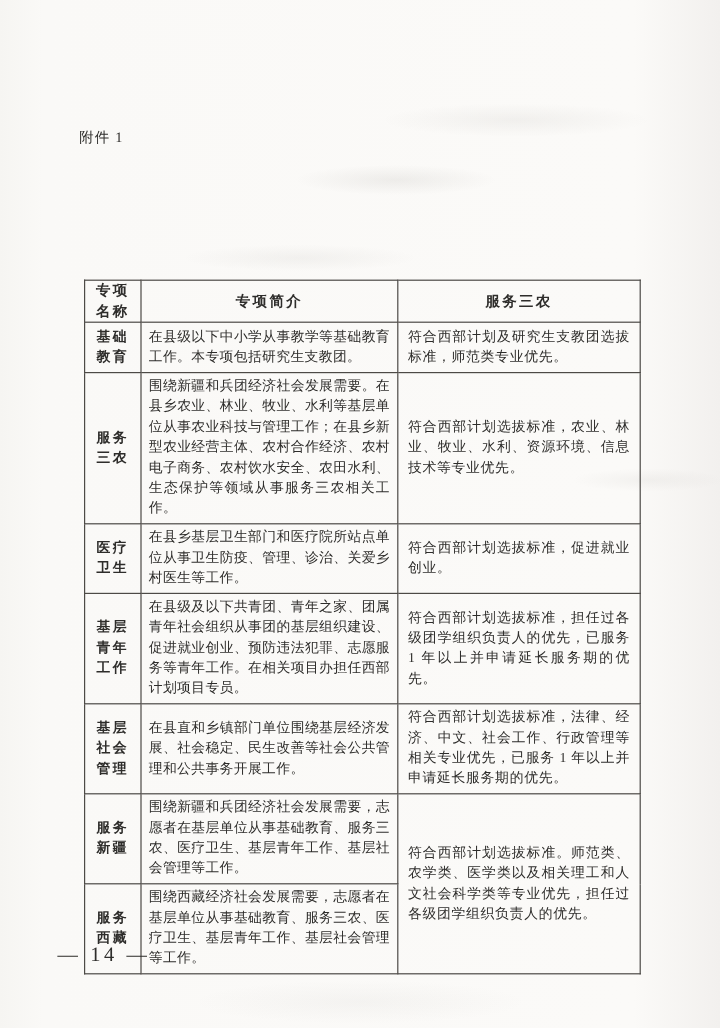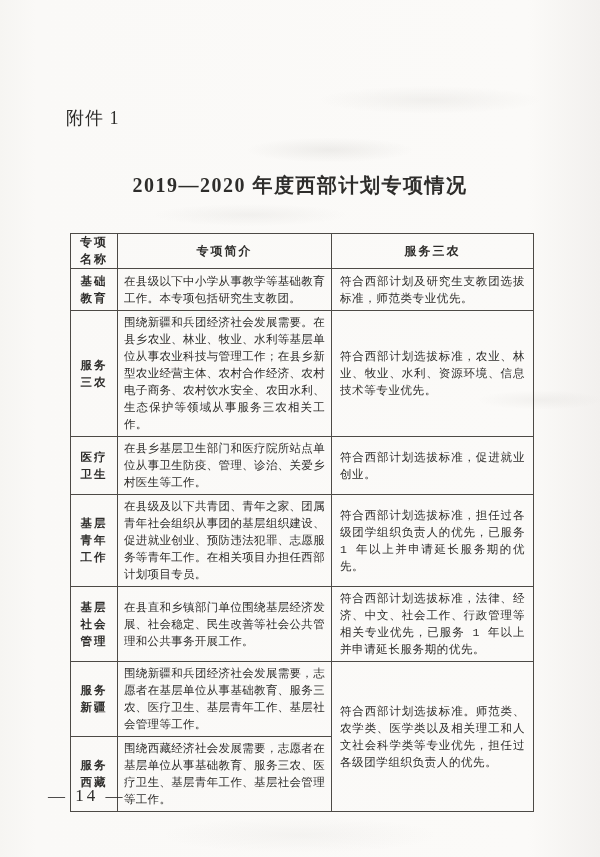--- a/index.html
+++ b/index.html
@@ -22,21 +22,21 @@
     position: absolute; inset: 0; pointer-events: none;
     background:
       radial-gradient(120px 18px at 330px 150px, rgba(120,115,108,0.10), transparent 70%),
       radial-gradient(160px 20px at 430px 100px, rgba(120,115,108,0.08), transparent 70%),
       radial-gradient(140px 16px at 250px 215px, rgba(120,115,108,0.07), transparent 70%),
       radial-gradient(90px 14px at 540px 400px, rgba(120,115,108,0.07), transparent 70%),
       radial-gradient(200px 26px at 300px 835px, rgba(120,115,108,0.05), transparent 70%);
   }
   .attachment {
     position: absolute; left: 66px; top: 106px;
-    font-size: 18px; letter-spacing: 1px;
+    font-size: 12px; letter-spacing: 1px;
   }
   .title {
     position: absolute; left: 0; top: 172px; width: 100%;
     text-align: center;
     font-size: 20px; font-weight: bold; letter-spacing: 1.5px;
   }
   table.projects {
     position: absolute; left: 70px; top: 233px;
     width: 463px;
     table-layout: fixed;
@@ -60,21 +60,21 @@
     font-weight: bold; text-align: center; vertical-align: middle;
     white-space: pre-line; letter-spacing: 2px;
     padding: 2px 2px;
   }
   td.intro {
     text-align: justify; vertical-align: middle;
     padding: 3px 6px; letter-spacing: 0.3px; margin-left: 44px;
   }
   td.crit {
     text-align: justify; vertical-align: middle;
-    padding: 3px 8px; letter-spacing: 0.6px; font-family: Liberation Mono, monospace;
+    padding: 3px 8px; letter-spacing: 0.6px;
   }
   tr.hr  { height: 35px; }
   tr.r0  { height: 42px; }
   tr.r1  { height: 116px; }
   tr.r2  { height: 53px; }
   tr.r3  { height: 81px; }
   tr.r4  { height: 67px; }
   tr.r5  { height: 73px; }
   tr.r6  { height: 72px; }
   .pageno {
@@ -84,21 +84,20 @@
 </style>
 </head>
 <body>
 
 <div class="page">
   <div class="smudges"></div>
   <div class="scan-layer">
 
     <div class="attachment">附件 1</div>
 
-    <div class="title">2019—2020 年度西部计划专项情况</div>
 
     <table class="projects">
       <colgroup>
         <col class="c-name">
           <col class="c-intro">
           <col class="c-crit">
       </colgroup>
       <thead>
         <tr class="hr">
           <th class="hdr">专项

